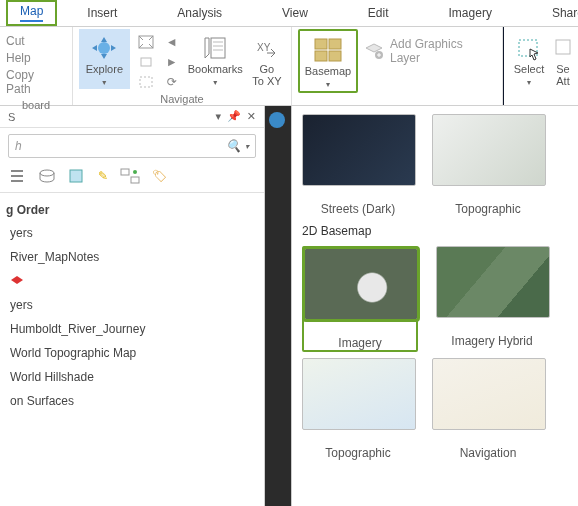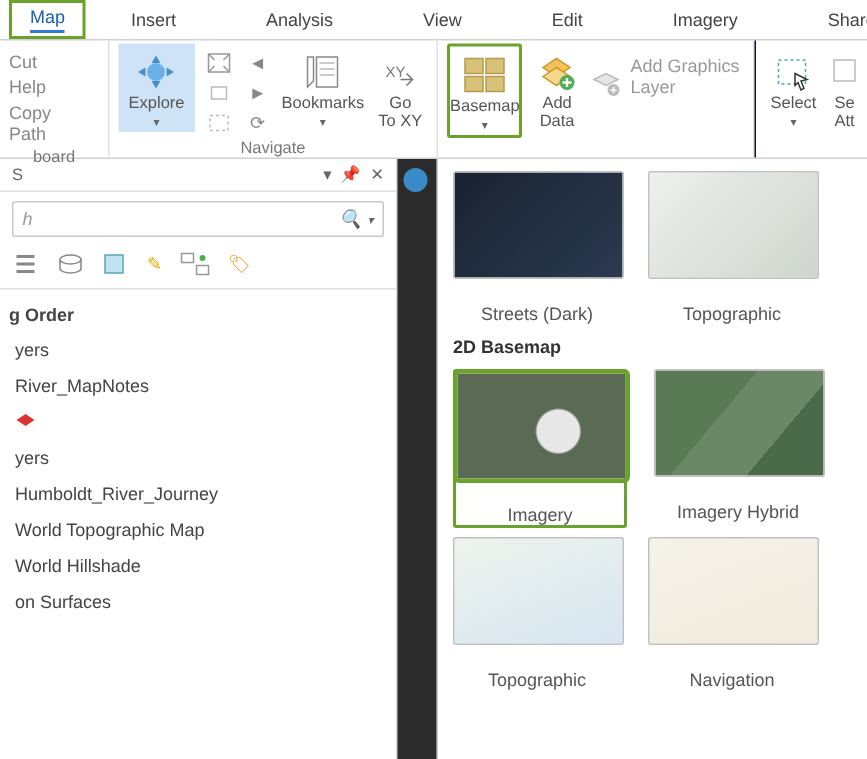--- a/index.html
+++ b/index.html
@@ -34,21 +34,21 @@
   .tree .hdr{font-weight:600;padding:4px 6px}
   .tree .item{padding:5px 6px 5px 10px;white-space:nowrap}
   .dark{width:26px;background:#2b2b2b;position:relative}
   .dark::before{content:"";position:absolute;left:4px;top:6px;width:16px;height:16px;border-radius:50%;background:#3a8ac8}
   .dropdown{flex:1;background:#fff;padding:8px 10px;overflow:hidden;border-left:1px solid #ccc}
   .dd-row{display:flex;gap:18px;margin-bottom:6px}
   .thumb{width:112px}
   .thumb .img{width:112px;height:70px;border:1px solid #c0c0c0;border-radius:2px}
   .thumb .cap{text-align:center;margin-top:16px;color:#555}
   .thumb.hi .img{outline:3px solid #6aa32b;outline-offset:-1px}
-  .section-label{font-weight:700;margin:8px 0 8px 0;color:#333}
+  .section-label{font-weight:400;margin:8px 0 8px 0;color:#333}
   svg{display:block}
 </style>
 </head>
 <body>
 
 <div class="menubar">
   <div class="menu-item active"><span>Map</span><span class="underline"></span></div>
   <div class="menu-item">Insert</div>
   <div class="menu-item">Analysis</div>
   <div class="menu-item">View</div>
@@ -132,33 +132,21 @@
         <span class="ico">
             <svg width="30" height="26">
               <rect x="2" y="2" width="12" height="10" fill="#d8c27a" stroke="#b59a4a"></rect>
               <rect x="16" y="2" width="12" height="10" fill="#d8c27a" stroke="#b59a4a"></rect>
               <rect x="2" y="14" width="12" height="10" fill="#d8c27a" stroke="#b59a4a"></rect>
               <rect x="16" y="14" width="12" height="10" fill="#d8c27a" stroke="#b59a4a"></rect>
             </svg>
           </span>
         <span class="lab"><span>Basemap</span><br><span class="caret">▾</span></span>
       </div>
-      <div class="big-btn" style="width:44px">
-        <span class="ico">
-            <svg width="26" height="24">
-              <path d="M4 8 L13 2 L22 8 L13 14 Z" fill="#f4c357" stroke="#c9952a"></path>
-              <path d="M4 14 L13 8 L22 14 L13 20 Z" fill="#f7d88a" stroke="#c9952a"></path>
-              <circle cx="20" cy="18" r="5" fill="#4caf50"></circle>
-              <path d="M20 15 V21 M17 18 H23" stroke="#fff" stroke-width="1.6"></path>
-            </svg>
-          </span>
-        <span class="lab" style="white-space:pre">Add
-Data</span>
-      </div>
-      <div style="display:flex;align-items:flex-end;gap:6px;color:#999;padding-top:8px">
+      <div style="display:flex;align-items:center;gap:6px;color:#999;padding-top:8px">
         <span>
             <svg width="20" height="18">
               <path d="M2 6 L10 2 L18 6 L10 10 Z" fill="#e6e6e6" stroke="#bbb"></path>
               <circle cx="15" cy="13" r="4" fill="#bbb"></circle>
               <path d="M15 11 V15 M13 13 H17" stroke="#fff"></path>
             </svg>
           </span>
         <span>Add Graphics Layer</span>
       </div>
     </div>

